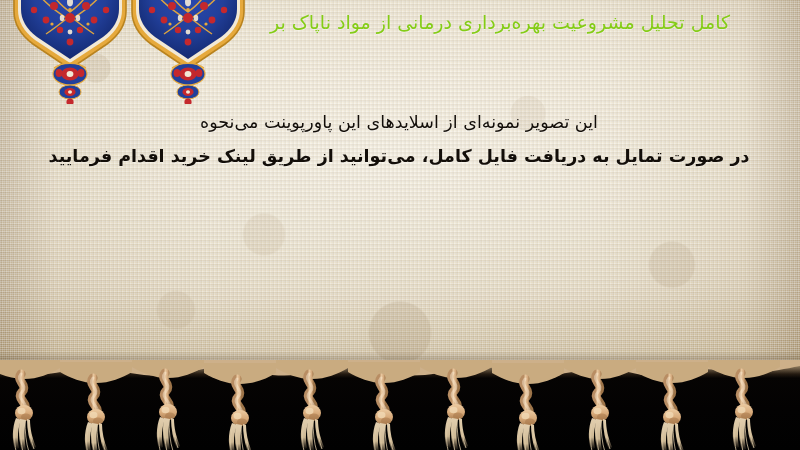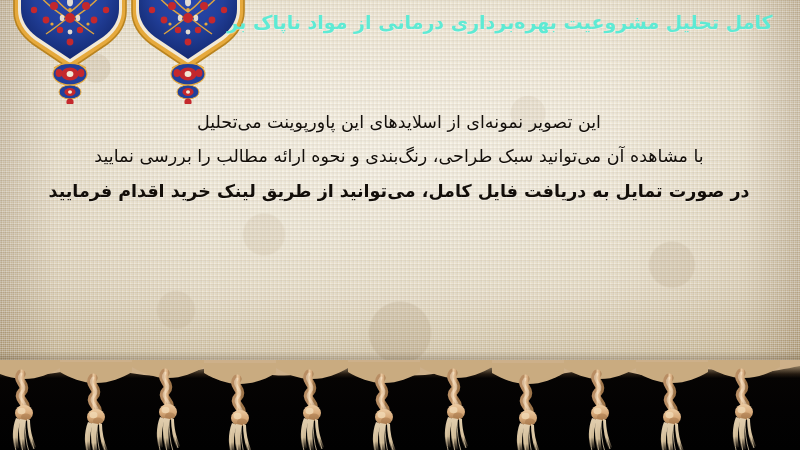--- a/index.html
+++ b/index.html
@@ -94,23 +94,23 @@
   
   .text-layer {
     position:absolute; left:0; top:0; width:800px; height:378px;
   }
 
   .slide-title {
     position:absolute;
     right:20px; top:8px;
     width:560px;
     text-align:center;
-    color:#5eead4;
+    color:#84cc16;
     font-size:19px;
-    font-weight:bold;
+    font-weight:normal;
     line-height:1.55;
     direction:rtl;
     text-shadow:0 1px 0 rgba(255,255,255,0.38);
     letter-spacing:0px;
   }
 
   .body-block {
     position:absolute;
     right:14px; top:108px;
     width:774px;
@@ -354,22 +354,21 @@
     </svg>
   </div>
 
   <div class="text-layer">
 
     <div class="slide-title">
       <div>کامل تحلیل مشروعیت بهره‌برداری درمانی از مواد ناپاک بر</div>
     </div>
 
     <div class="body-block">
-      <div class="body-line l1">این تصویر نمونه‌ای از اسلایدهای این پاورپوینت می‌تحلیل</div>
-      <div class="body-line l2">با مشاهده آن می‌توانید سبک طراحی، رنگ‌بندی و نحوه ارائه مطالب را بررسی نمایید</div>
+      <div class="body-line l1">این تصویر نمونه‌ای از اسلایدهای این پاورپوینت می‌نحوه</div>
       <div class="body-line l3">در صورت تمایل به دریافت فایل کامل، می‌توانید از طریق لینک خرید اقدام فرمایید</div>
     </div>
 
   </div>
 
   <div class="fringe-shadow"></div>
 
   <div class="fringe-band">
     <div class="fringe-black"></div>
     <div class="fringe-top-edge"></div>

